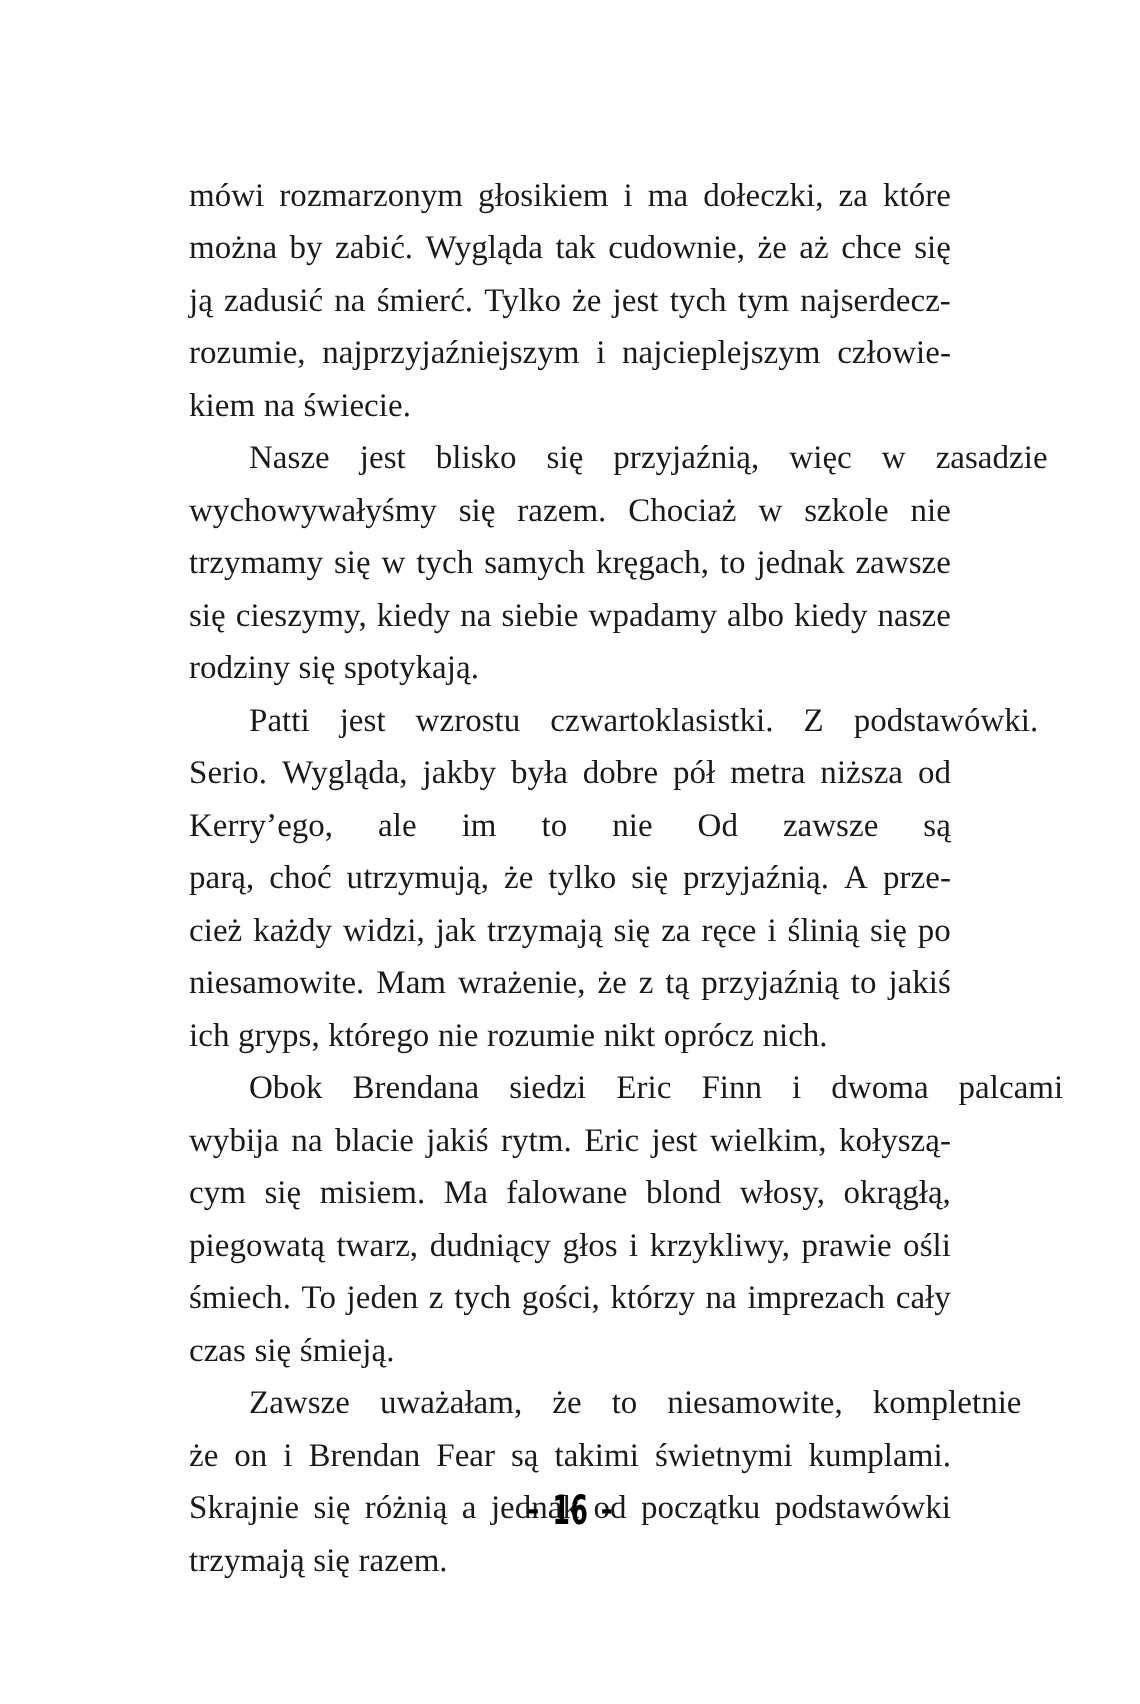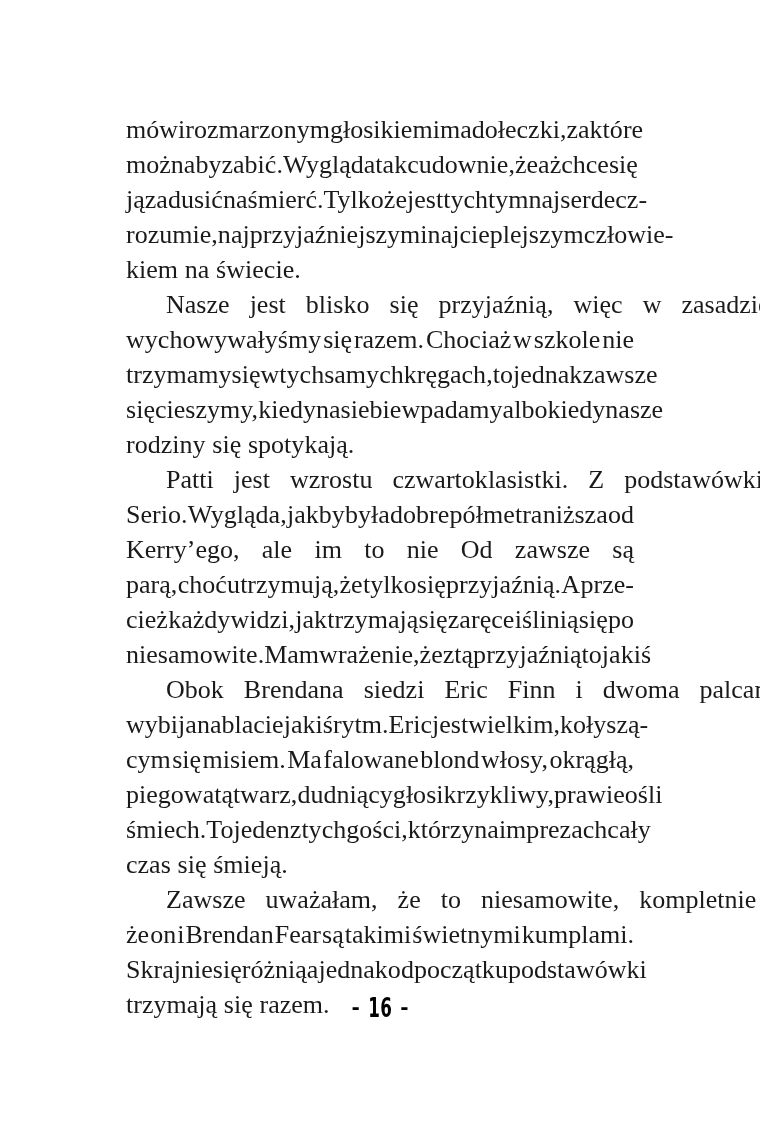--- a/index.html
+++ b/index.html
@@ -27,21 +27,21 @@
 
   .text-column {
     position: absolute;
     left: 126px;
     top: 112px;
     width: 508px;
   }
 
   .para {
     margin: 0;
-    font-size: 26px;
+    font-size: 22px;
     line-height: 35px;
     text-align: justify;
     text-align-last: left;
     text-indent: 20px;
     letter-spacing: 0.02px;
     word-spacing: 0.2px;
     -webkit-font-smoothing: antialiased;
   }
 
   .para.continuation {
@@ -253,20 +253,21 @@
           <span>niesamowite.</span>
           <span>Mam</span>
           <span>wrażenie,</span>
           <span>że</span>
           <span>z</span>
           <span>tą</span>
           <span>przyjaźnią</span>
           <span>to</span>
           <span>jakiś</span>
         </span>
+        <span class="ln">ich gryps, którego nie rozumie nikt oprócz nich.</span>
       </p>
     <p class="para">
         <span class="ln j first">
           <span>Obok</span>
           <span>Brendana</span>
           <span>siedzi</span>
           <span>Eric</span>
           <span>Finn</span>
           <span>i</span>
           <span>dwoma</span>

